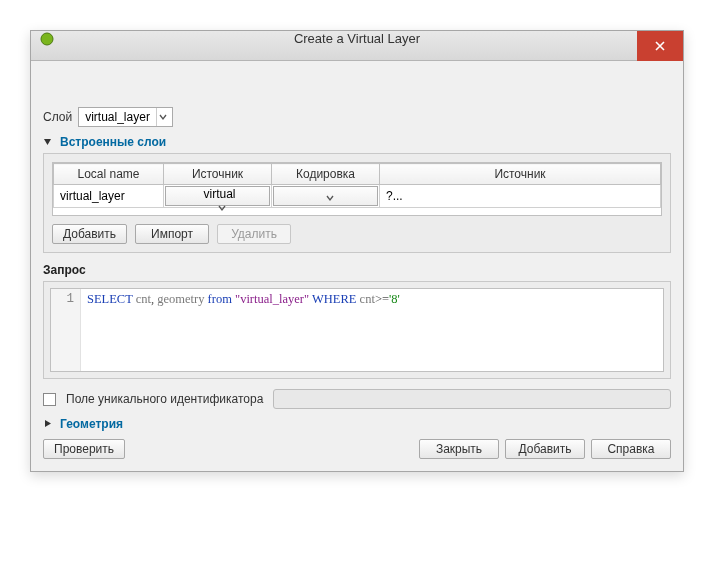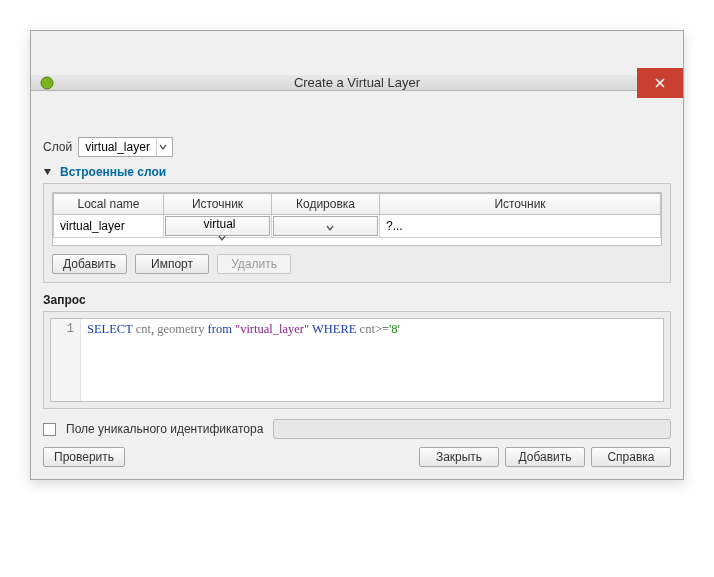--- a/index.html
+++ b/index.html
@@ -10,27 +10,25 @@
     font-family: "Segoe UI", Tahoma, sans-serif;
     font-size: 12px;
   }
   .dialog {
     width: 654px;
     border: 1px solid #a6a6a6;
     background: #f0f0f0;
     box-shadow: 0 4px 12px rgba(0,0,0,0.15);
   }
   .titlebar {
-    height: 16px;
+    height: 30px;
     background: linear-gradient(#e8e8e8, #d8d8d8);
     border-bottom: 1px solid #b4b4b4;
     display: flex;
-    align-items: center;
     position: relative;
-    margin-top: 44px;
   }
   .titlebar-icon {
     width: 16px; height: 16px;
     margin-left: 8px;
     display: flex; align-items: center; justify-content: center;
   }
   .titlebar-title {
     position: absolute;
     left: 0; right: 0;
     text-align: center;
@@ -326,20 +324,28 @@
         <div class="code"><span class="kw">SELECT</span> <span class="ident">cnt</span><span class="op">,</span> <span class="ident">geometry</span> <span class="kw">from</span> <span class="str">"virtual_layer"</span> <span class="kw">WHERE</span> <span class="ident">cnt</span><span class="op">&gt;=</span><span class="lit">'8'</span></div>
       </div>
     </div>
 
     <div class="checkbox-row">
       <div class="checkbox"></div>
       <span class="label">Поле уникального идентификатора</span>
       <div class="uid-field"></div>
     </div>
 
+    <div class="section-header">
+      <span class="tri">
+        <svg viewBox="0 0 9 9">
+            <path d="M2 1 L8 4.5 L2 8 Z" fill="#333"></path>
+          </svg>
+      </span>
+      <span>Геометрия</span>
+    </div>
 
     <div class="footer">
       <div class="btn">Проверить</div>
       <div class="spacer"></div>
       <div class="btn">Закрыть</div>
       <div class="btn">Добавить</div>
       <div class="btn">Справка</div>
     </div>
 
   </div>

